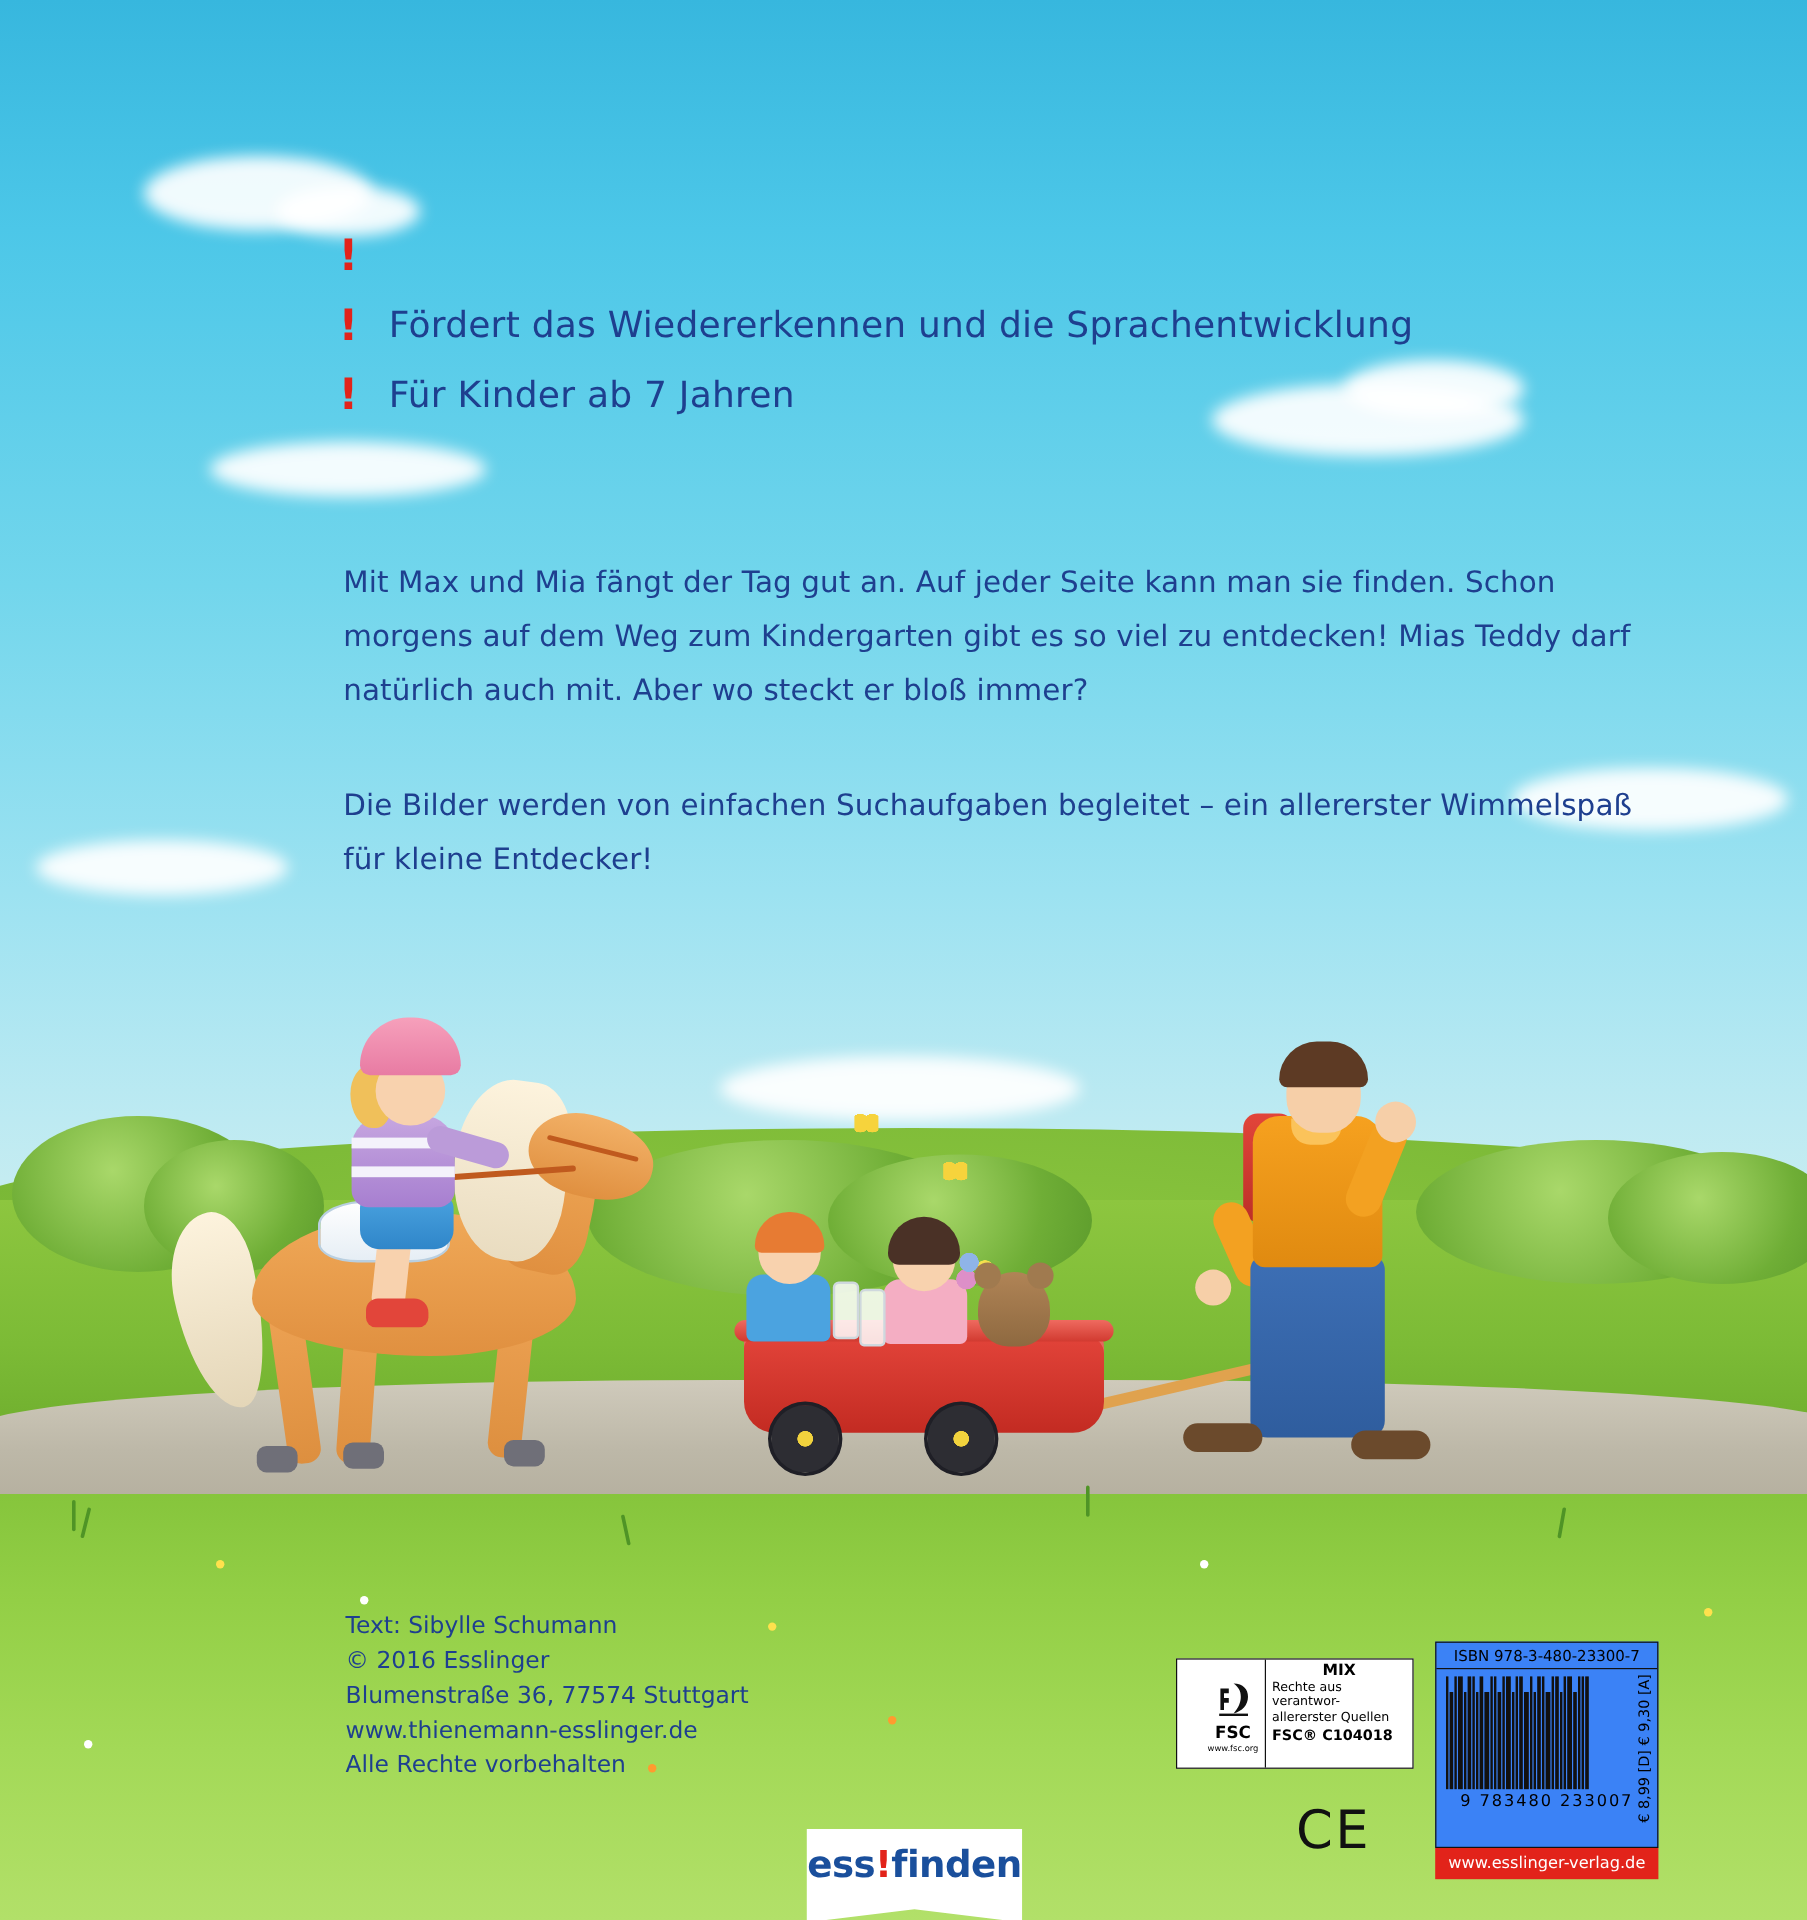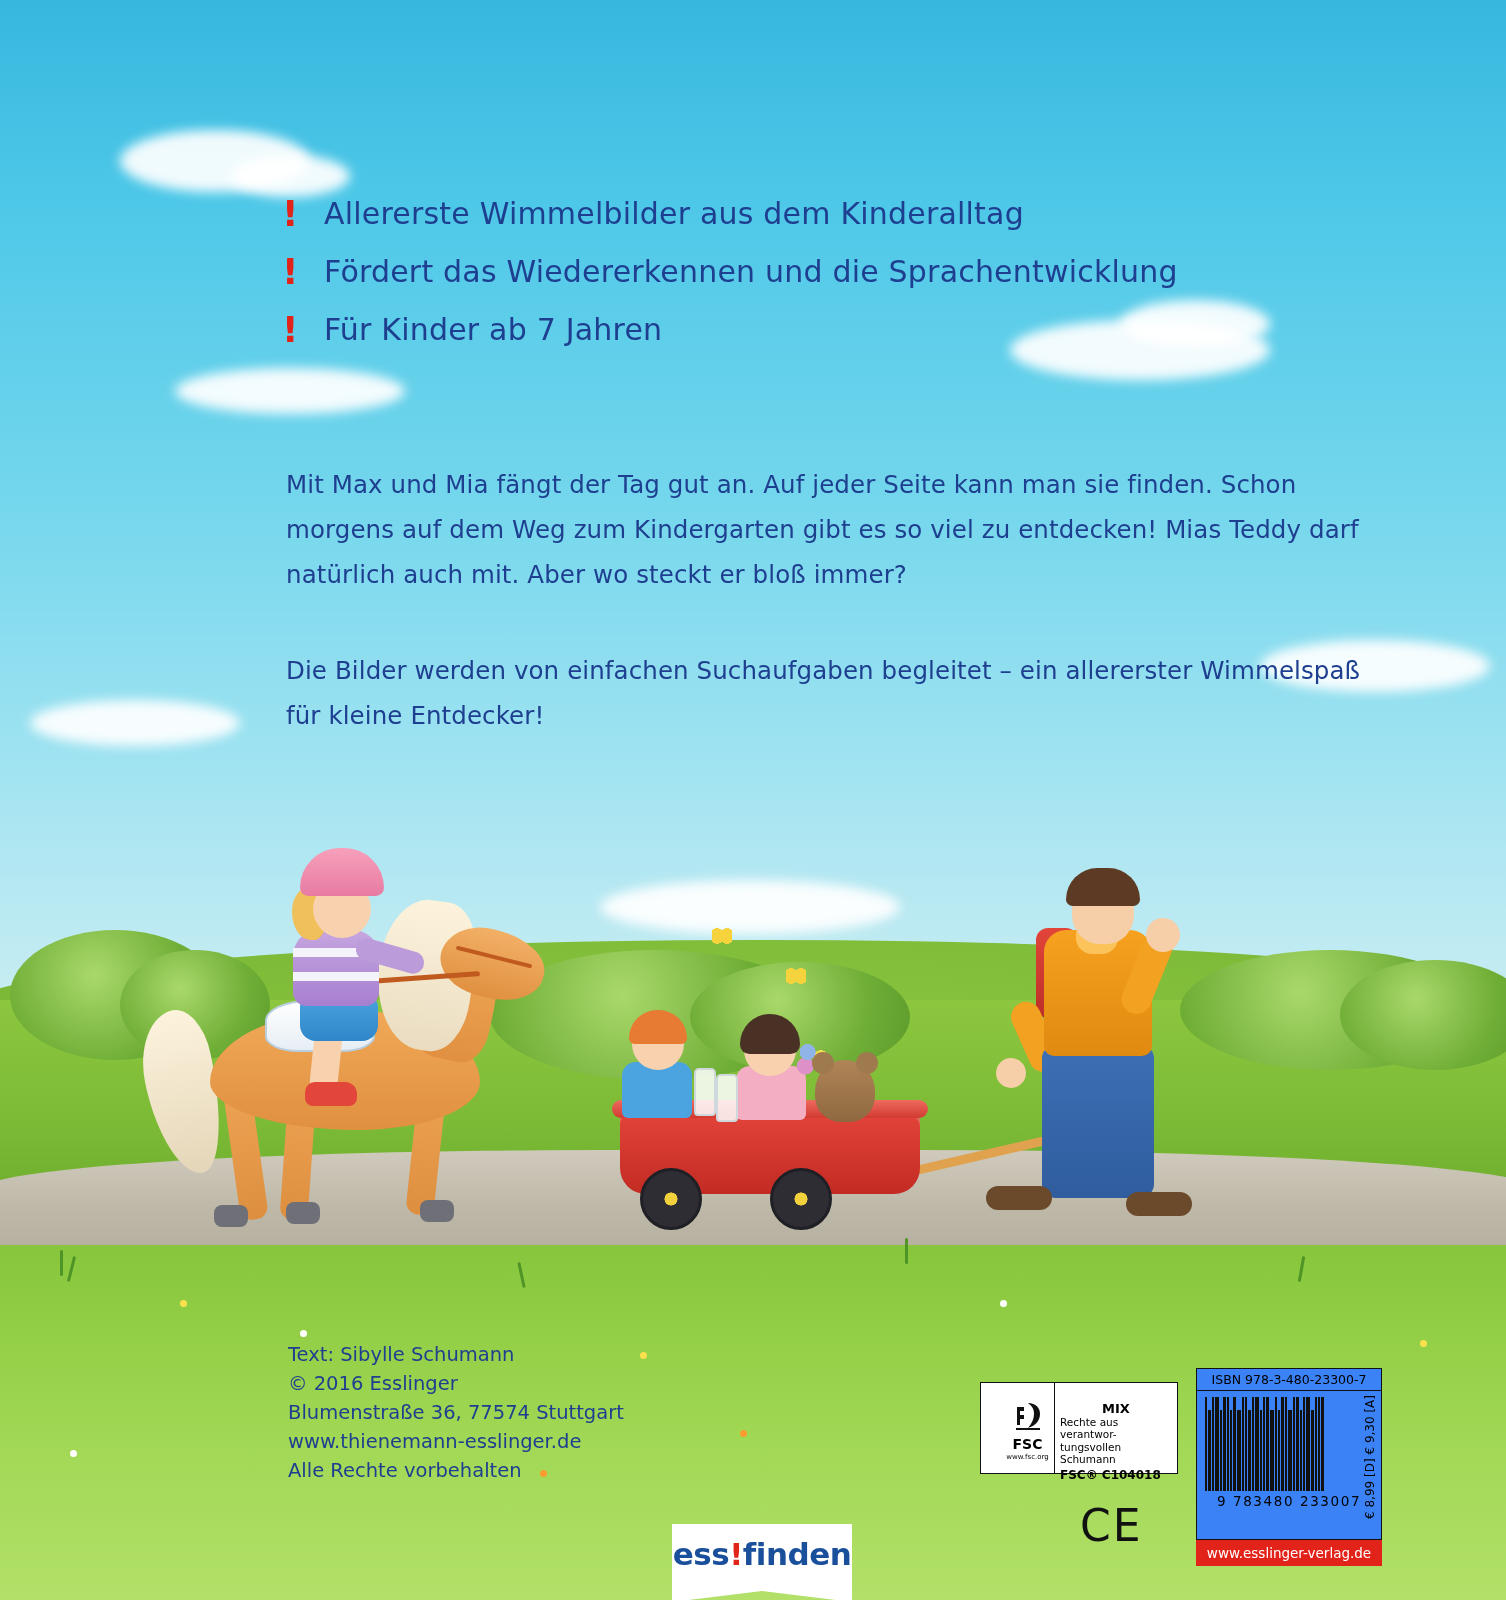--- a/index.html
+++ b/index.html
@@ -131,21 +131,21 @@
     display: flex;
   }
   .fsc-left {
     width: 74px; border-right: 1px solid #111;
     display: flex; flex-direction: column; align-items: center; justify-content: center; padding-left: 20px;
   }
   .fsc-logo-mark { width: 36px; height: 40px; }
   .fsc-left-txt { font-size: 14px; font-weight: bold; margin-top: 1px; }
   .fsc-url { font-size: 7px; margin-top: 1px; }
   .fsc-right {
-    flex: 1; padding: 20px 5px;
+    flex: 1; padding: 4px 5px;
     font-size: 10.5px; line-height: 12.5px;
   }
   .fsc-mix { font-weight: bold; font-size: 13px; text-align:center; }
   .fsc-code { font-weight: bold; font-size: 12px; margin-top: 3px; }
 
   
   .ce {
     position: absolute; left: 1080px; top: 1500px;
     font-size: 44px; color: #111;
     font-family: "DejaVu Sans", sans-serif;
@@ -402,21 +402,20 @@
   <div class="flower o" style="left:740px;top:1430px;"></div>
   <div class="flower y" style="left:640px;top:1352px;"></div>
   <div class="flower" style="left:1000px;top:1300px;"></div>
   <div class="flower y" style="left:1420px;top:1340px;"></div>
   <div class="flower" style="left:70px;top:1450px;"></div>
   <div class="flower o" style="left:540px;top:1470px;"></div>
 
   <div class="bullets">
     <div class="bullet-row">
       <div class="bullet-mark">!</div>
-      <div class="bullet-text">Allererste Wimmelbilder aus dem Kinderalltag</div>
     </div>
     <div class="bullet-row">
       <div class="bullet-mark">!</div>
       <div class="bullet-text">Fördert das Wiedererkennen und die Sprachentwicklung</div>
     </div>
     <div class="bullet-row">
       <div class="bullet-mark">!</div>
       <div class="bullet-text">Für Kinder ab 7 Jahren</div>
     </div>
   </div>
@@ -438,21 +437,21 @@
         <path d="M7 30 L7 12 L14 12 L14 16 L10 16 L10 20 L14 20 L14 24 L10 24 L10 30 Z" fill="#111"></path>
         <path d="M18 8 C26 8 30 13 30 19 C30 26 25 31 18 33 C22 28 24 24 24 19 C24 14 22 11 18 8 Z" fill="#111"></path>
         <rect x="6" y="33" width="24" height="2" fill="#111"></rect>
       </svg>
       <div class="fsc-left-txt">FSC</div>
       <div class="fsc-url">www.fsc.org</div>
     </div>
     <div class="fsc-right">
       <div class="fsc-mix">MIX</div>
       <div>Rechte aus verantwor-</div>
-      <div>tungsvollen Schumann</div>
+      <div>allererster Quellen</div>
       <div class="fsc-code">FSC® C104018</div>
     </div>
   </div>
 
   <div class="ce">CE</div>
 
   <div class="barcode-block">
     <div class="isbn-line">ISBN 978-3-480-23300-7</div>
     <div class="bars">
       <div class="bar"></div>

